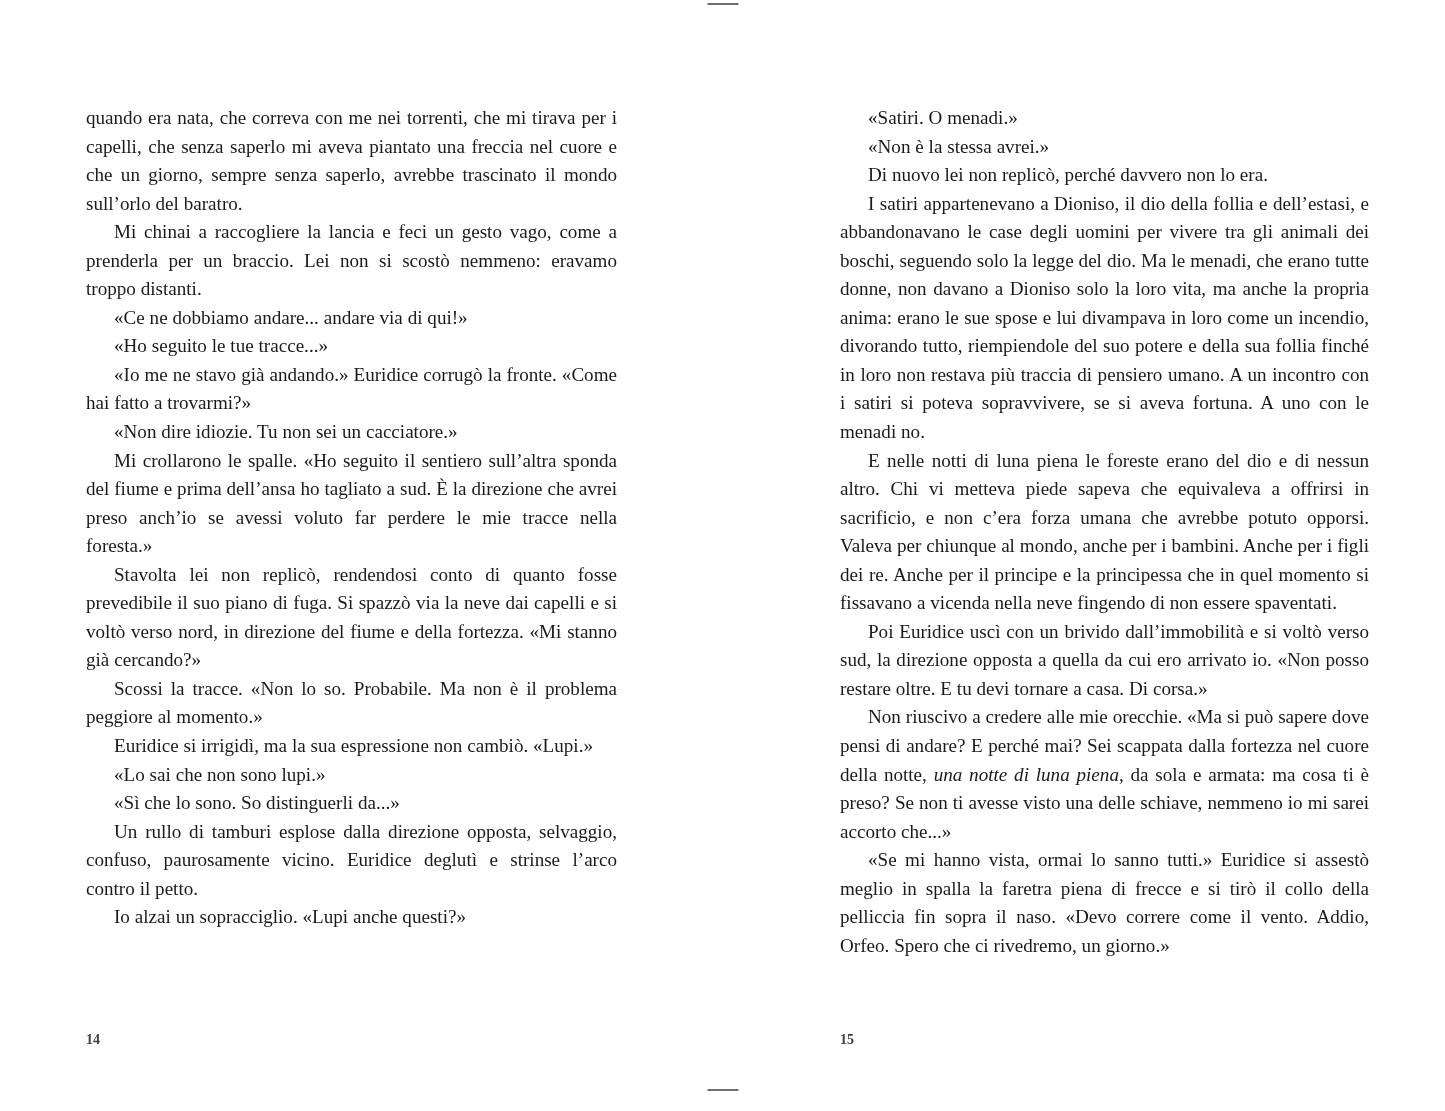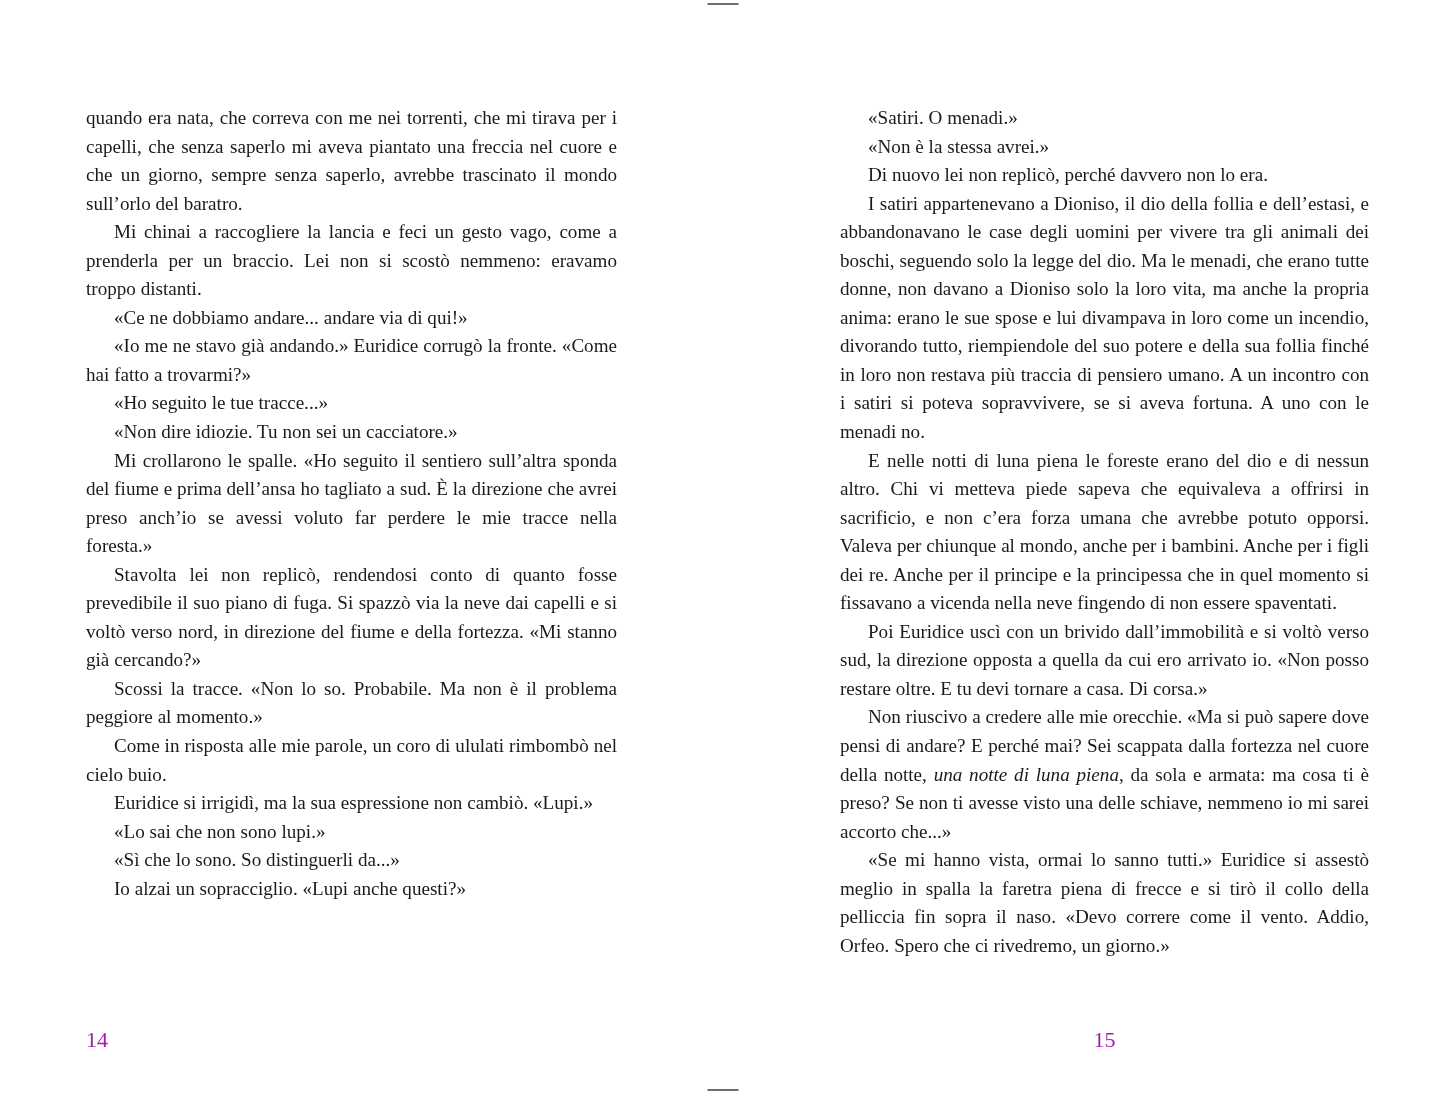--- a/index.html
+++ b/index.html
@@ -68,49 +68,50 @@
   .text-column p { text-align-last: left; }
 
   em {
     font-style: italic;
     margin-top: 32px;
   }
 
   .folio {
     position: absolute;
     top: 1030px;
-    font-size: 22px;
+    font-size: 14px;
     line-height: 20px;
-    color: #a21caf;
+    color: #404040;
+    font-weight: bold;
   }
   .page-left  .folio { left: 86px;  text-align: left; }
-  .page-right .folio { left: 118px; width: 529px; text-align: center; }
+  .page-right .folio { left: 118px; width: 529px; text-align: left; }
 </style>
 </head>
 <body>
 
 <div class="spread">
 
   <div class="gutter-mark top"></div>
 
   <div class="page page-left">
     <div class="text-column">
         <p class="no-indent">quando era nata, che correva con me nei torrenti, che mi tirava per i capelli, che senza saperlo mi aveva piantato una freccia nel cuore e che un giorno, sempre senza saperlo, avrebbe trascinato il mondo sull’orlo del baratro.</p>
         <p>Mi chinai a raccogliere la lancia e feci un gesto vago, come a prenderla per un braccio. Lei non si scostò nemmeno: eravamo troppo distanti.</p>
         <p>«Ce ne dobbiamo andare... andare via di qui!»</p>
+        <p>«Ho seguito le tue tracce...»</p>
         <p>«Io me ne stavo già andando.» Euridice corrugò la fronte. «Come hai fatto a trovarmi?»</p>
-        <p>«Ho seguito le tue tracce...»</p>
         <p>«Non dire idiozie. Tu non sei un cacciatore.»</p>
         <p>Mi crollarono le spalle. «Ho seguito il sentiero sull’altra sponda del fiume e prima dell’ansa ho tagliato a sud. È la direzione che avrei preso anch’io se avessi voluto far perdere le mie tracce nella foresta.»</p>
         <p>Stavolta lei non replicò, rendendosi conto di quanto fosse prevedibile il suo piano di fuga. Si spazzò via la neve dai capelli e si voltò verso nord, in direzione del fiume e della fortezza. «Mi stanno già cercando?»</p>
         <p>Scossi la tracce. «Non lo so. Probabile. Ma non è il problema peggiore al momento.»</p>
-        <p>Come in risposta alle mie parole, un coro di ululati rimbombò nel cielo buio.</p>
         <p>Euridice si irrigidì, ma la sua espressione non cambiò. «Lupi.»</p>
         <p>«Lo sai che non sono lupi.»</p>
         <p>«Sì che lo sono. So distinguerli da...»</p>
+        <p>Un rullo di tamburi esplose dalla direzione opposta, selvaggio, confuso, paurosamente vicino. Euridice deglutì e strinse l’arco contro il petto.</p>
         <p>Io alzai un sopracciglio. «Lupi anche questi?»</p>
       </div>
     <div class="folio">14</div>
   </div>
 
   <div class="page page-right">
     <div class="text-column">
         <p>«Satiri. O menadi.»</p>
         <p>«Non è la stessa avrei.»</p>
         <p>Di nuovo lei non replicò, perché davvero non lo era.</p>

